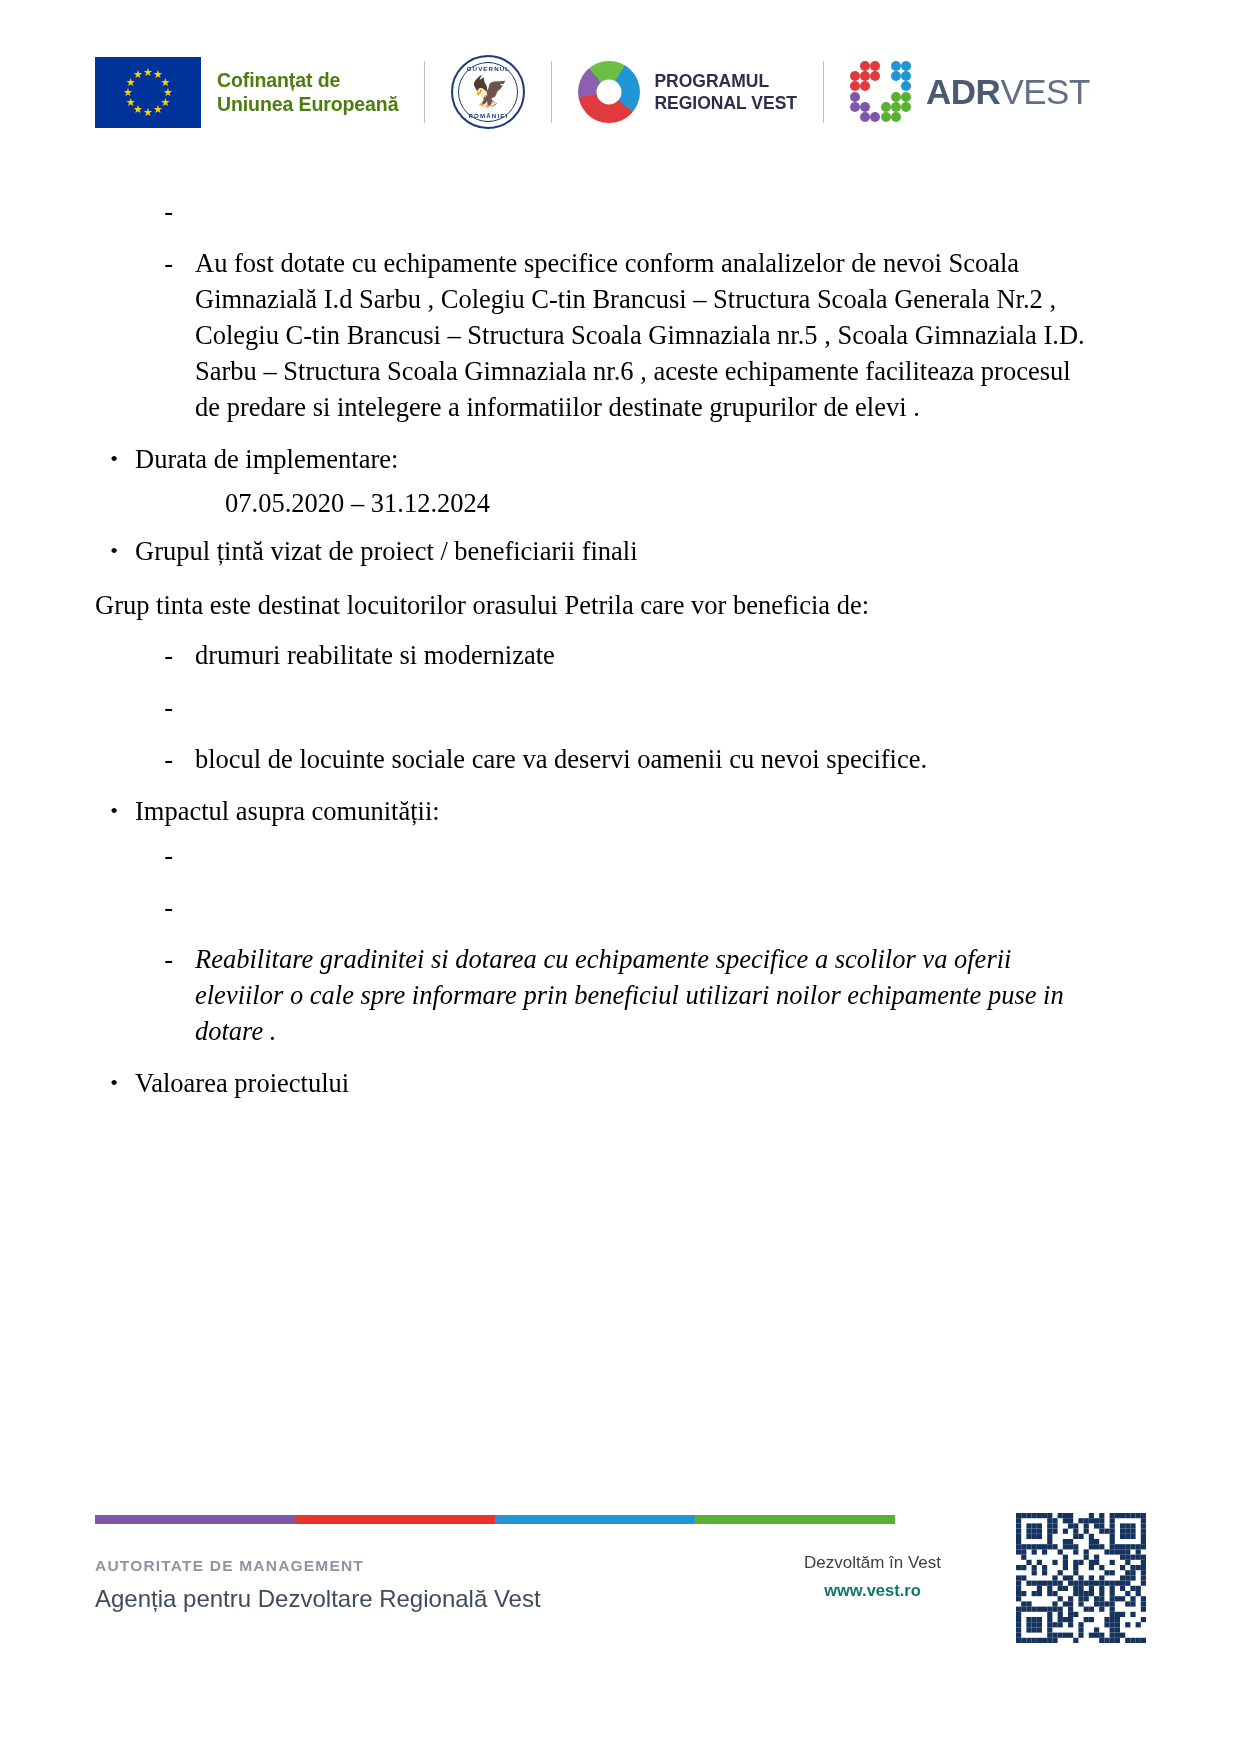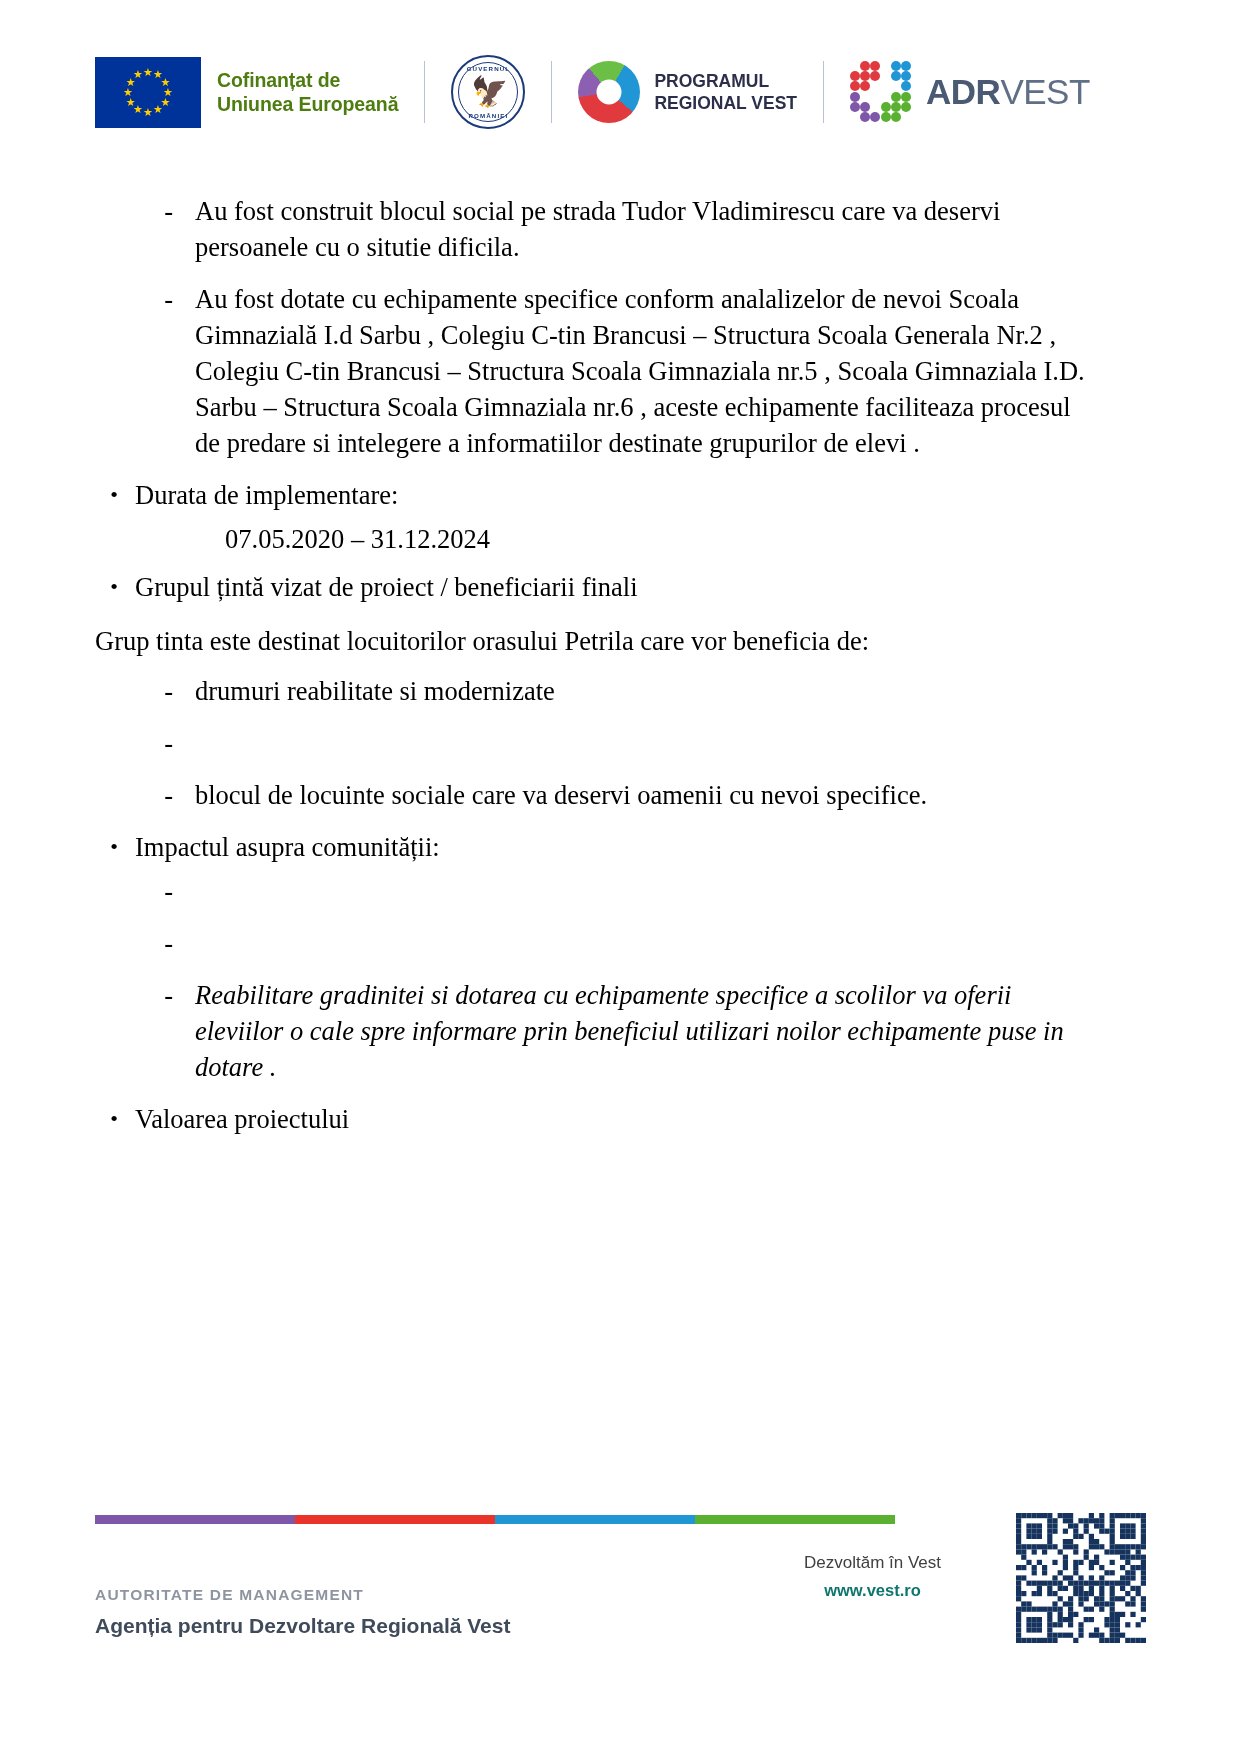--- a/index.html
+++ b/index.html
@@ -251,26 +251,25 @@
     left: 95px;
     top: 62px;
     font-family: "Liberation Sans", sans-serif;
   }
   .footer-kicker {
     font-size: 15.5px;
     letter-spacing: 1.2px;
     color: #8e95a0;
     font-weight: bold;
     margin-bottom: 10px;
-    margin-top: 29px;
   }
   .footer-title {
-    font-size: 21px;
+    font-size: 24px;
     color: #3f4a5a;
-    font-weight: bold;
+    font-weight: normal;
   }
   .footer-right {
     position: absolute;
     right: 300px;
     top: 58px;
     text-align: center;
     font-family: "Liberation Sans", sans-serif;
   }
   .footer-tagline {
     font-size: 17px;
@@ -368,21 +367,20 @@
           <div class="adr-dot" style="left: 40.8px; top: 51px; background: rgb(90, 176, 49);"></div>
         </div>
       <div class="adr-text"><span class="b">ADR</span><span class="l">VEST</span></div>
     </div>
 
   </div>
 
   <div class="content" id="body-list">
       <div class="lvl2-item">
         <div class="lvl2-dash">-</div>
-        <div class="lvl2-text">Au fost construit blocul social pe strada Tudor Vladimirescu care va deservi persoanele cu o situtie dificila.</div>
       </div>
       <div class="lvl2-item">
         <div class="lvl2-dash">-</div>
         <div class="lvl2-text">Au fost dotate cu echipamente specifice conform analalizelor de nevoi  Scoala Gimnazială I.d Sarbu , Colegiu C-tin Brancusi – Structura Scoala Generala Nr.2 , Colegiu C-tin Brancusi – Structura Scoala Gimnaziala nr.5 , Scoala Gimnaziala I.D. Sarbu – Structura Scoala Gimnaziala nr.6 , aceste echipamente faciliteaza procesul de predare si intelegere a informatiilor destinate grupurilor de elevi .</div>
       </div>
       <div class="lvl1-item">
         <div class="lvl1-bullet">•</div>
         <div class="lvl1-text">Durata de implementare:</div>
       </div>
       <div class="gap-sm"></div>

